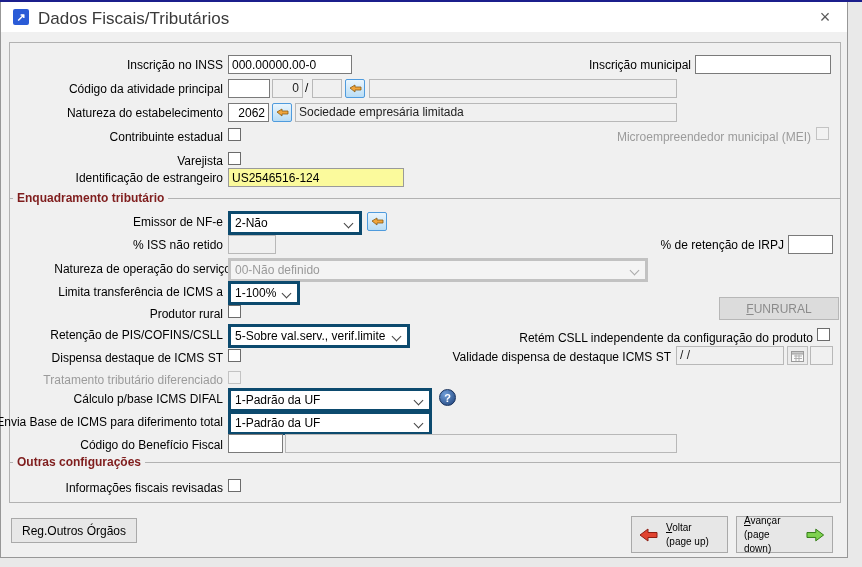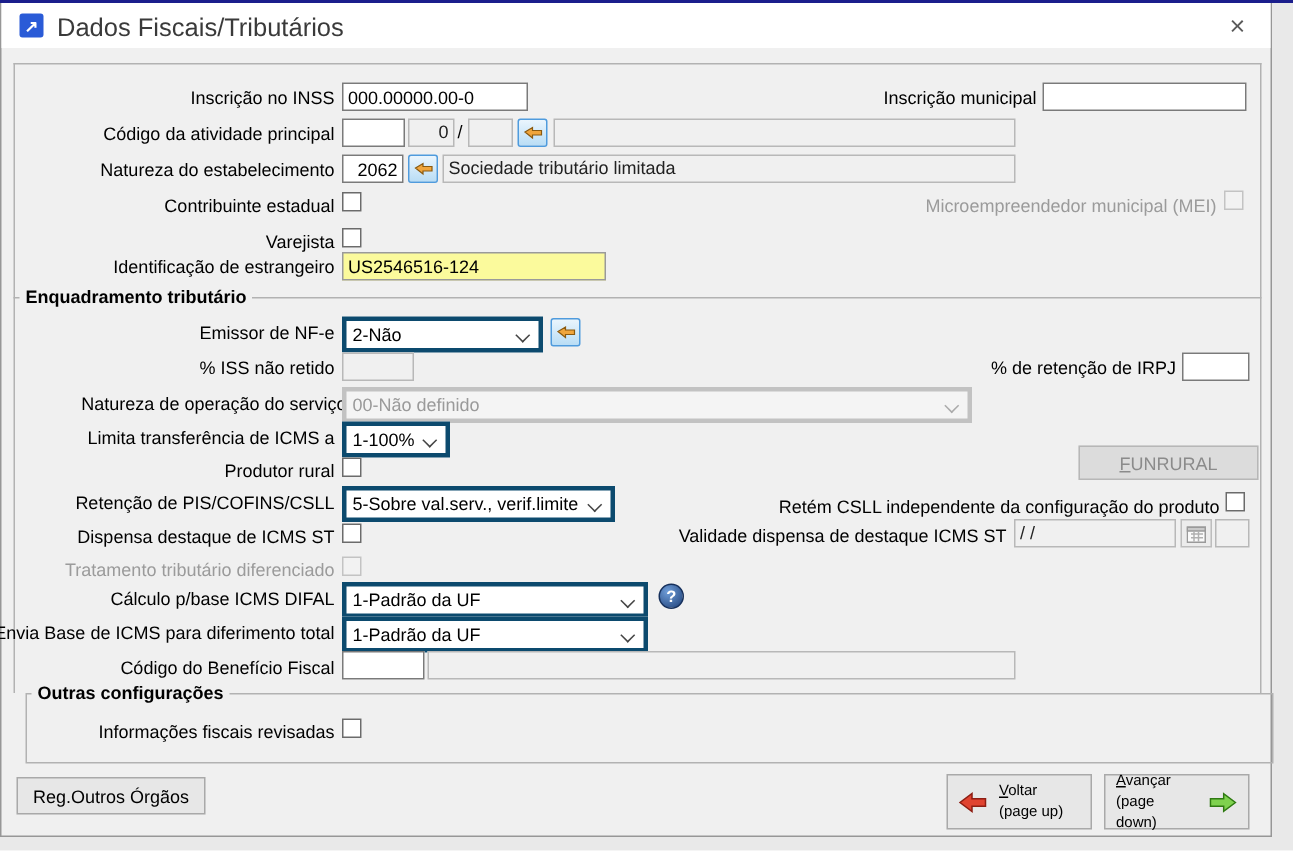--- a/index.html
+++ b/index.html
@@ -6,21 +6,21 @@
   body{font-family:"Liberation Sans",sans-serif;}
   .page{position:relative;width:862px;height:567px;background:#e9e9e9;overflow:hidden;font-size:12px;color:#000;}
   .top-edge{position:absolute;left:0;top:0;width:862px;height:2px;background:#1b1e8c;z-index:5;}
   .dialog{position:absolute;left:0;top:0;width:848px;height:558px;background:#f0f0f0;border:1px solid #979797;border-top:2px solid #1b1e8c;box-sizing:border-box;}
   .titlebar{position:absolute;left:0;top:0;width:100%;height:30px;background:#ffffff;}
   .app-icon{position:absolute;left:12px;top:7px;width:16px;height:16px;background:#2a5bd7;color:#fff;font-size:11px;font-weight:bold;display:flex;align-items:center;justify-content:center;border-radius:2px;}
   .title-text{position:absolute;left:37px;top:7px;font-size:17px;color:#3a3a3a;white-space:nowrap;}
   .close-btn{position:absolute;right:10px;top:3px;width:24px;height:24px;font-size:18px;color:#5a5a5a;display:flex;align-items:center;justify-content:center;cursor:pointer;}
   .fs{position:absolute;left:8px;width:832px;border:1px solid #b2b2b2;box-sizing:border-box;}
   .fs.no-bottom{border-bottom:none;}
-  .legend{position:absolute;left:3px;top:-8px;background:#f0f0f0;padding:0 4px;font-weight:bold;font-size:12px;color:#000000;white-space:nowrap;}
+  .legend{position:absolute;left:3px;top:-8px;background:#f0f0f0;padding:0 4px;font-weight:bold;font-size:12px;color:#7f1d1d;white-space:nowrap;}
   .rlabel{position:absolute;height:17px;display:flex;justify-content:flex-end;align-items:center;white-space:nowrap;font-size:12px;color:#000;overflow:visible;}
   .rlabel.disabled{color:#9b9b9b;}
   .tb{position:absolute;height:19px;background:#fff;border:1px solid #7a7a7a;box-sizing:border-box;font-family:inherit;font-size:12px;padding:0 3px;color:#000;outline:none;}
   .tb.right{text-align:right;}
   .tb.yellow{background:#fbfa9c;border-color:#9a9a9a;}
   .gfield{position:absolute;height:19px;background:#f0f0f0;border:1px solid #b8b8b8;box-sizing:border-box;font-size:12px;line-height:17px;padding:0 3px;color:#222;overflow:hidden;white-space:nowrap;}
   .gfield.right{text-align:right;}
   .slash{position:absolute;font-size:12px;color:#000;}
   .combo{position:absolute;height:24px;background:#fff;border:3px solid #0c4a6e;box-sizing:border-box;display:flex;align-items:center;padding-left:4px;font-size:12px;cursor:default;}
   .combo .ctext{overflow:hidden;white-space:nowrap;}
@@ -50,21 +50,21 @@
     <div class="titlebar">
       <div class="app-icon">↗</div>
       <div class="title-text">Dados Fiscais/Tributários</div>
       <div class="close-btn">×</div>
     </div>
 
     <div class="fs no-bottom" style="top:40px;height:156px;"></div>
     <div class="fs no-bottom" style="top:196px;height:264px;">
       <div class="legend">Enquadramento tributário</div>
     </div>
-    <div class="fs" style="top:460px;height:47px;margin-left:8px;">
+    <div class="fs" style="top:460px;height:41px;">
       <div class="legend">Outras configurações</div>
     </div>
 
     <div class="rlabel" style="left:8px;top:54px;width:214px;">Inscrição no INSS</div>
     <input class="tb" style="left: 227px; top: 53px; width: 124px;" value="000.00000.00-0">
     <div class="rlabel" style="left:480px;top:54px;width:210px;">Inscrição municipal</div>
     <input class="tb" style="left: 694px; top: 53px; width: 136px;" value="">
 
     <div class="rlabel" style="left:8px;top:78px;width:214px;">Código da atividade principal</div>
     <input class="tb" style="left: 227px; top: 77px; width: 42px;" value="">
@@ -78,21 +78,21 @@
     </div>
     <div class="gfield" style="left:368px;top:77px;width:308px;"></div>
 
     <div class="rlabel" style="left:8px;top:102px;width:214px;">Natureza do estabelecimento</div>
     <input class="tb right" style="left: 227px; top: 101px; width: 41px;" value="2062">
     <div class="lookup-btn" style="left:271px;top:101px;">
       <svg width="13" height="11" viewBox="0 0 13 11">
           <path d="M1 5 L6 2 L6 4 L12 4 L12 7 L6 7 L6 9 Z" fill="#f0a53c" stroke="#8a5a10" stroke-width="0.8"></path>
         </svg>
     </div>
-    <div class="gfield" style="left:294px;top:101px;width:382px;">Sociedade tributário limitada</div>
+    <div class="gfield" style="left:294px;top:101px;width:382px;">Sociedade empresária limitada</div>
 
     <div class="rlabel" style="left:8px;top:126px;width:214px;">Contribuinte estadual</div>
     <div class="cb" style="left:227px;top:126px;"></div>
     <div class="rlabel disabled" style="left:555px;top:126px;width:255px;">Microempreendedor municipal (MEI)</div>
     <div class="cb disabled" style="left:815px;top:125px;"></div>
 
     <div class="rlabel" style="left:8px;top:150px;width:214px;">Varejista</div>
     <div class="cb" style="left:227px;top:150px;"></div>
 
     <div class="rlabel" style="left:8px;top:167px;width:214px;">Identificação de estrangeiro</div>

